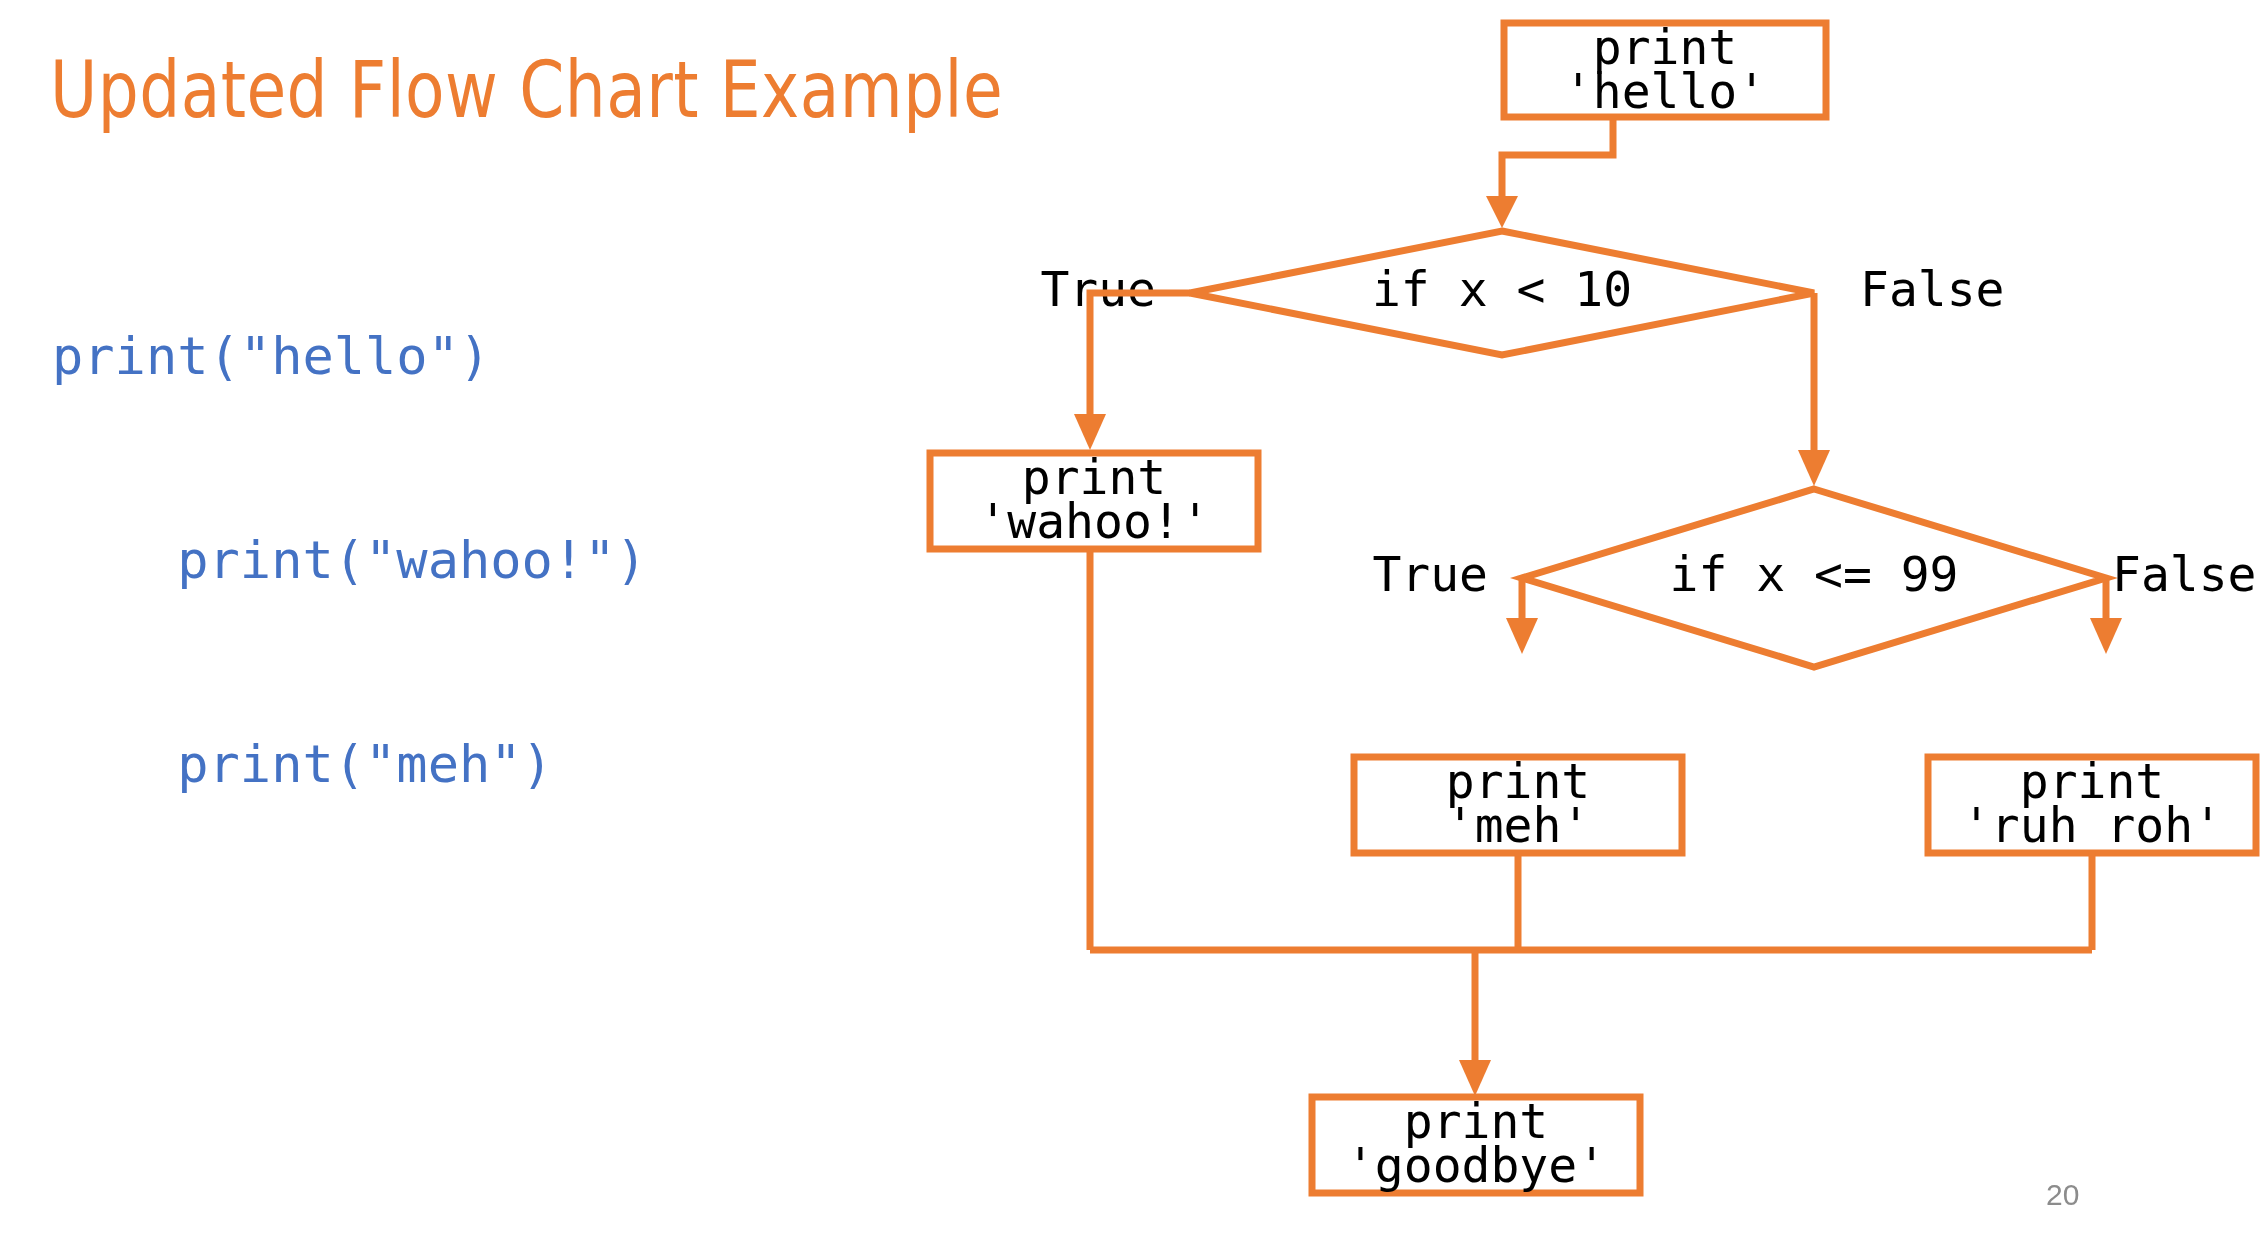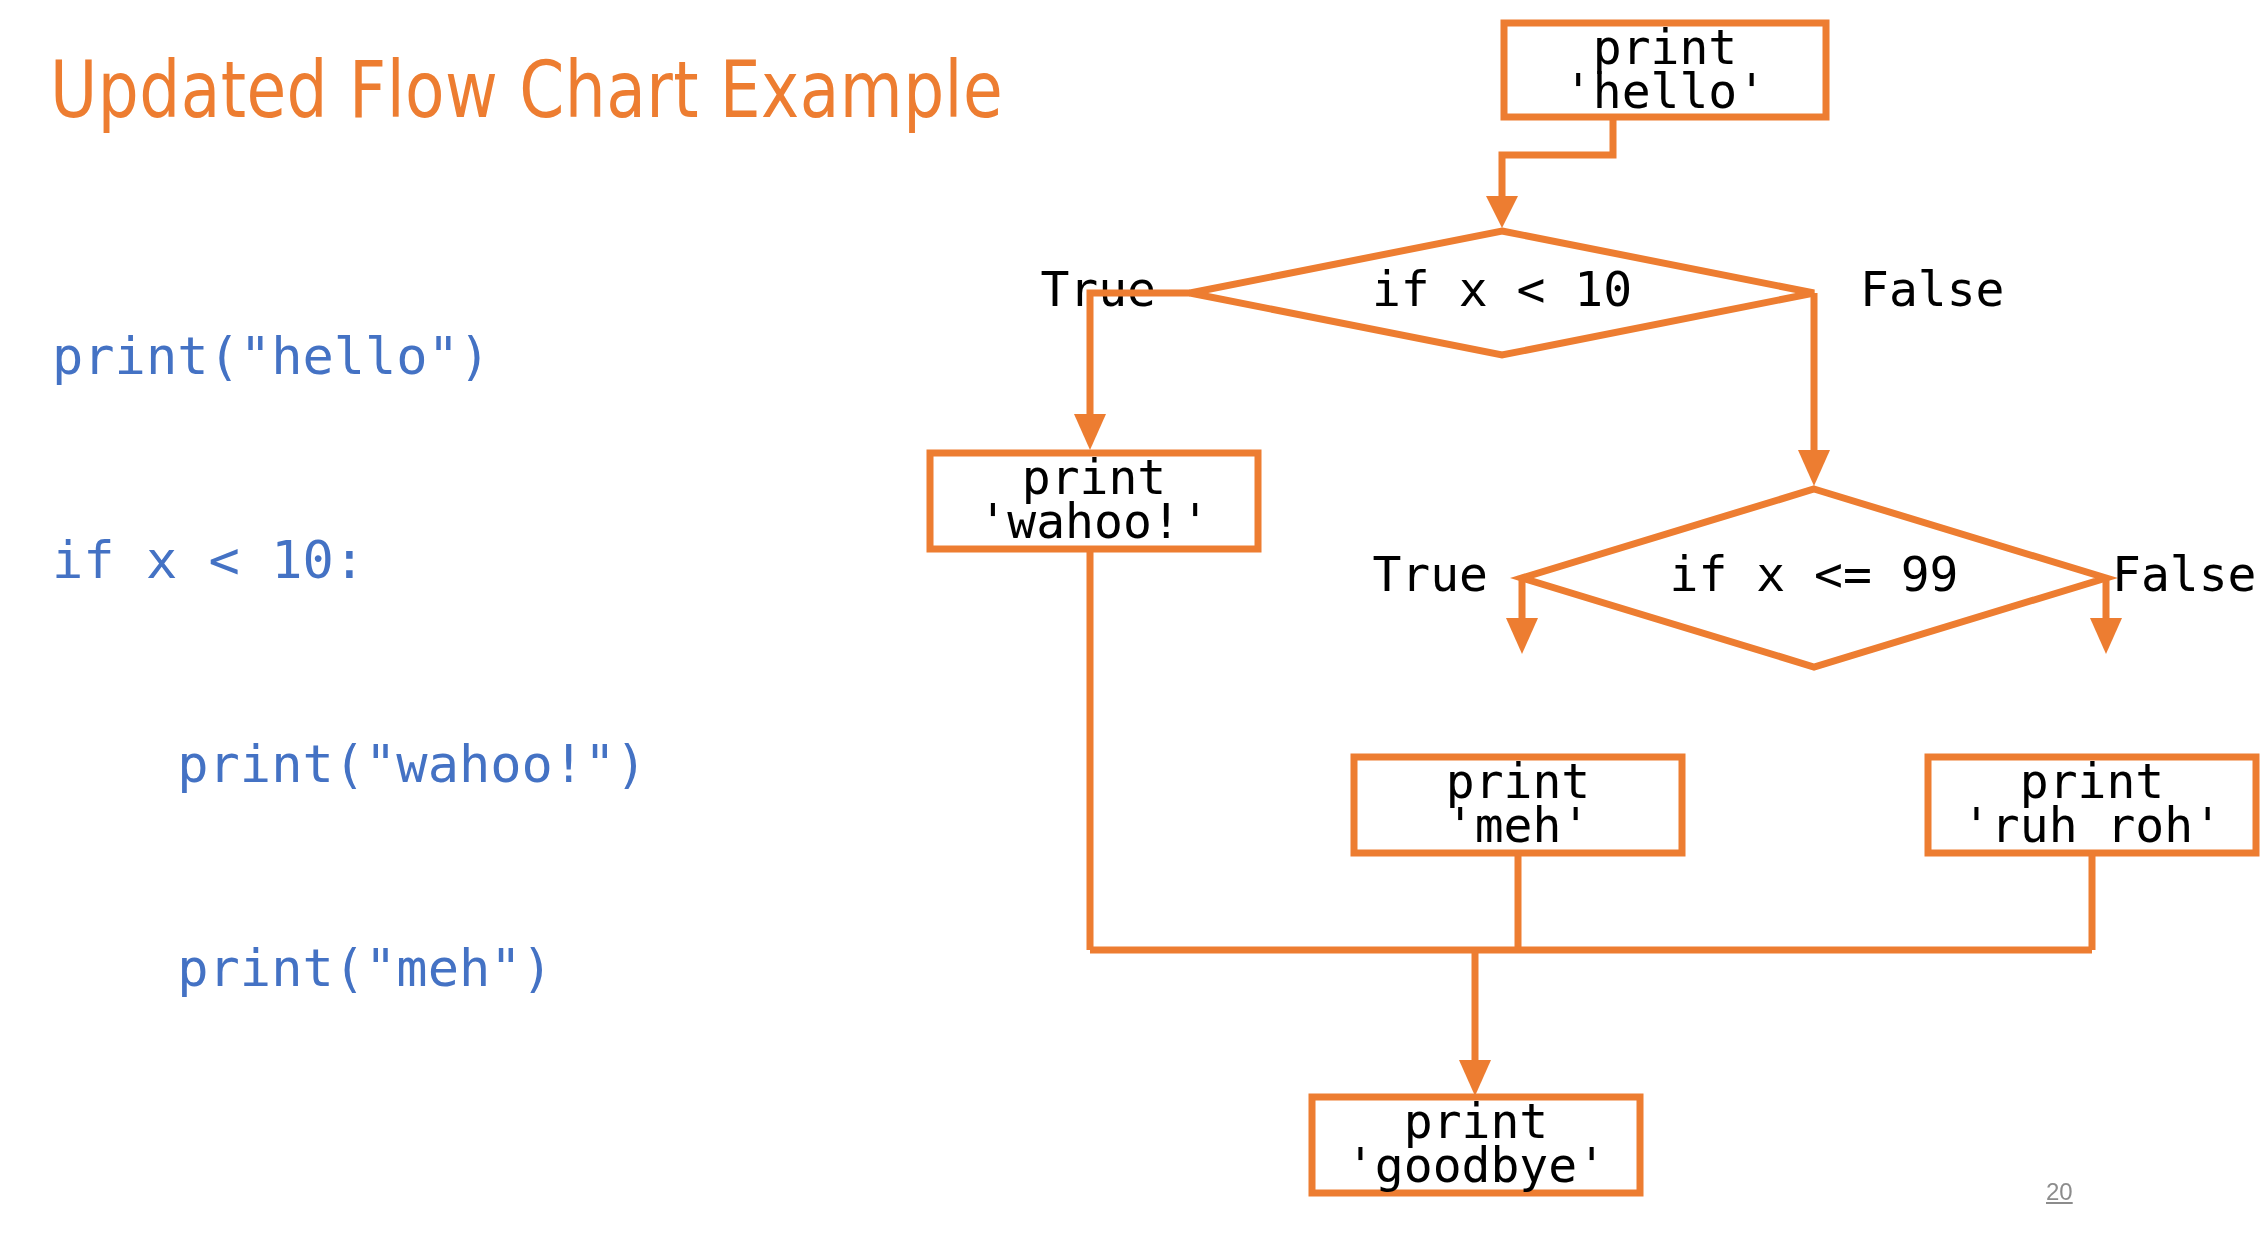--- a/index.html
+++ b/index.html
@@ -50,23 +50,22 @@
     white-space: pre;
     display: block;
   }
 
   
   #page-number {
     position: absolute;
     left: 2046px;
     top: 1178px;
     font-family: "Liberation Sans", sans-serif;
-    font-size: 24px;
+    font-size: 30px;
     color: #8C8C8C;
-    text-decoration: underline;
   }
 
   
   #flowchart {
     position: absolute;
     left: 0;
     top: 0;
     width: 2260px;
     height: 1255px;
   }
@@ -108,21 +107,20 @@
 </style>
 </head>
 <body>
 
 <div id="slide">
 
   <div id="slide-title">Updated Flow Chart Example</div>
 
   <div id="code-block">
     <span class="code-line">print("hello")</span>
-    <span class="code-line">if x &lt; 10:</span>
     <span class="code-line">    print("wahoo!")</span>
     <span class="code-line">    print("meh")</span>
     
     
     
   </div>
 
   <svg id="flowchart" viewBox="0 0 2260 1255">
 
     <defs>

